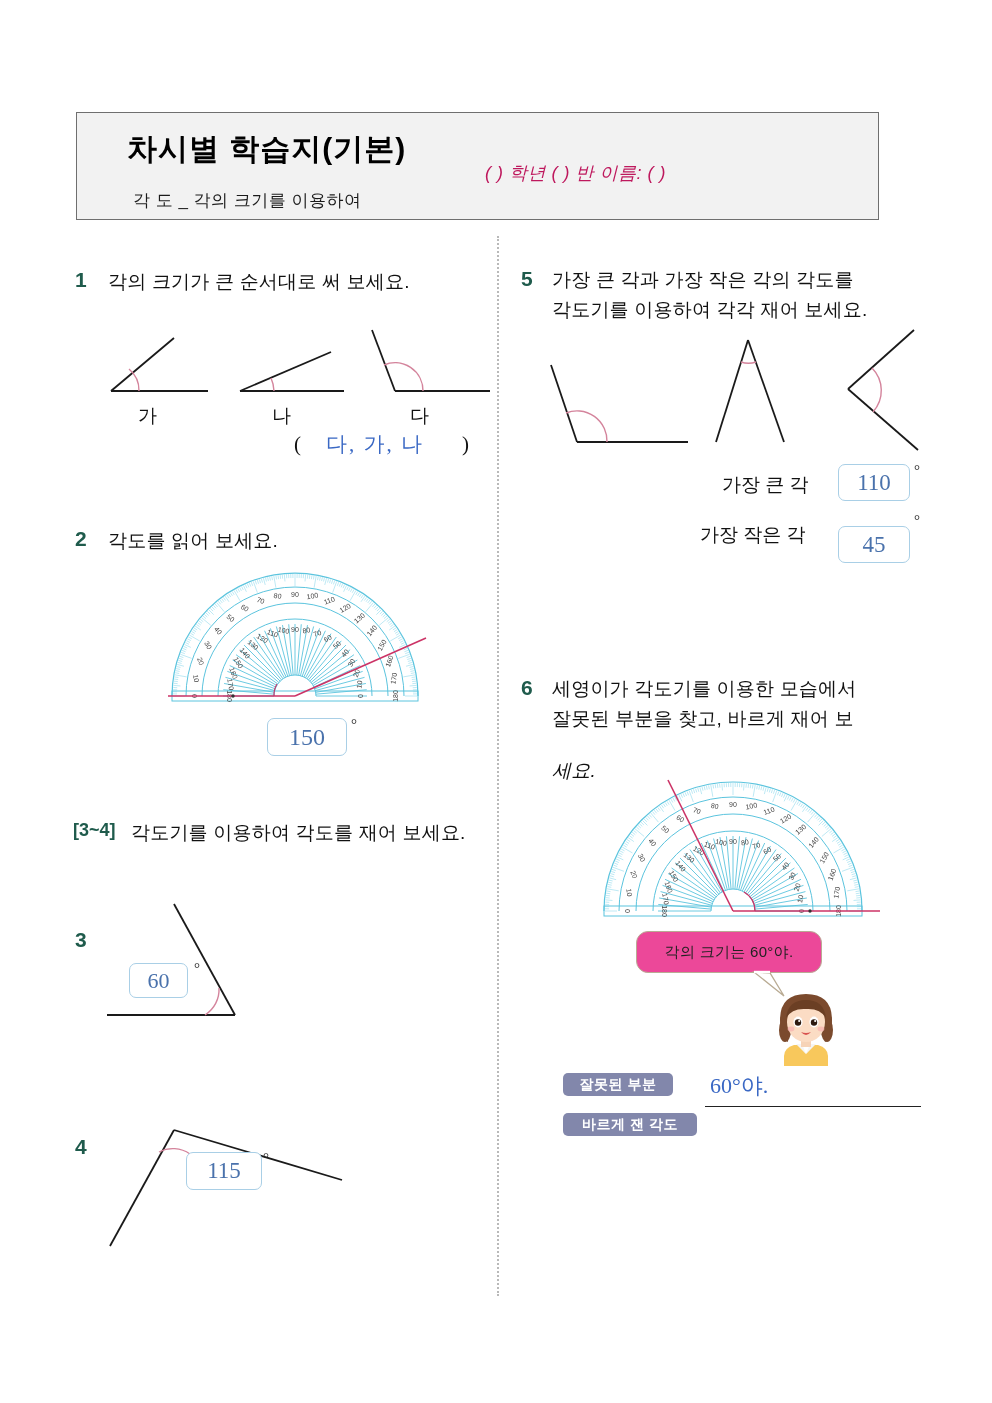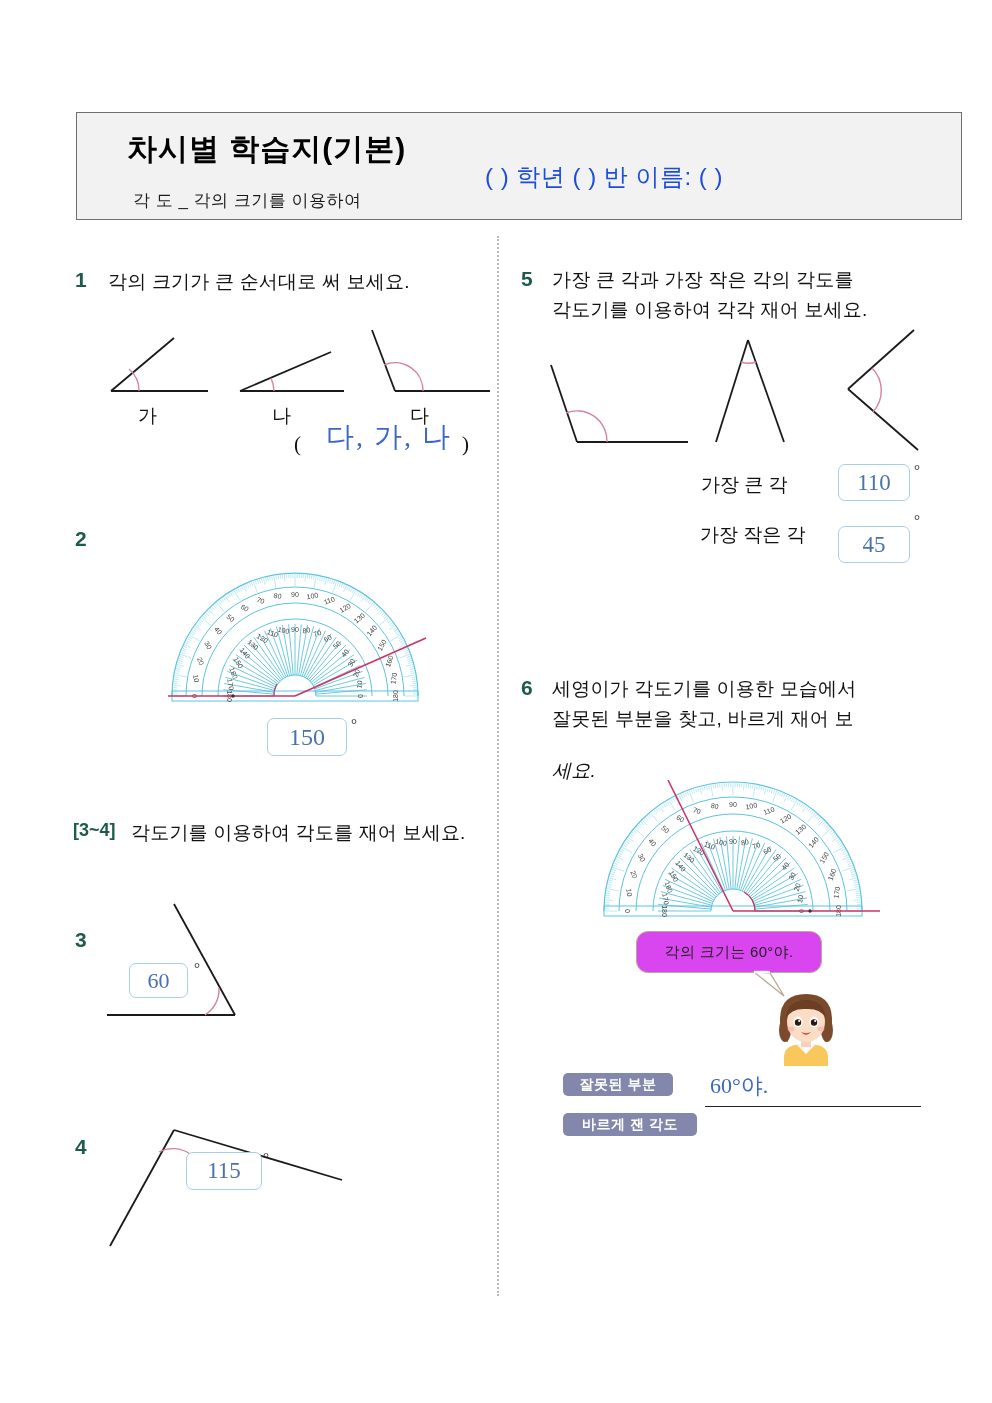--- a/index.html
+++ b/index.html
@@ -18,21 +18,21 @@
   .page {
     position: absolute;
     inset: 0;
   }
 
   
   .header-box {
     position: absolute;
     left: 76px;
     top: 112px;
-    width: 886px;
+    width: 803px;
     height: 108px;
     background: #f2f2f2;
     border: 1.5px solid #6f6f6f;
     box-sizing: border-box;
   }
   .header-title {
     position: absolute;
     left: 50px;
     top: 16px;
     font-size: 30px;
@@ -47,24 +47,25 @@
     top: 76px;
     font-size: 17px;
     color: #1a1a1a;
     letter-spacing: 0.5px;
     white-space: nowrap;
   }
   .header-fields {
     position: absolute;
     left: 408px;
     top: 48px;
-    font-size: 24px;
-    color: #1d4ed8;
+    font-size: 18px;
+    color: #be185d;
     letter-spacing: 0.5px;
     white-space: nowrap;
+    font-style: italic;
   }
 
   
   .divider {
     position: absolute;
     left: 497px;
     top: 236px;
     width: 0;
     height: 1060px;
     border-left: 2px dotted #b9b9b9;
@@ -139,21 +140,21 @@
     position: absolute;
     border-bottom: 1.4px solid #222;
   }
 
   
   .bubble {
     position: absolute;
     box-sizing: border-box;
     border: 1.4px solid #b9ab93;
     border-radius: 12px;
-    background: #d946ef;
+    background: #ec4899;
     font-size: 15px;
     color: #222;
     display: flex;
     align-items: center;
     justify-content: center;
     letter-spacing: 0.3px;
   }
 
   .sentence {
     position: absolute;
@@ -203,24 +204,25 @@
   <div style="position:absolute; left:366px; top:320px;">
     <svg width="130" height="80" viewBox="0 0 130 80">
       <path d="M29,71 L124,71" stroke="#1a1a1a" stroke-width="1.8" fill="none"></path>
       <path d="M29,71 L6,10" stroke="#1a1a1a" stroke-width="1.8" fill="none"></path>
       <path d="M57,71 A28,28 0 0,0 18,45" stroke="#d4849c" stroke-width="1.4" fill="none"></path>
     </svg>
   </div>
   <div class="fig-label" style="left:410px; top:403px;">다</div>
 
   <div class="paren-txt" style="left:294px; top:432px;">(</div>
-  <div class="blue-ans" style="left:326px; top:418px; font-size:28px; letter-spacing:2px;">다, 가, 나</div>
+  <div class="blue-ans" style="left:326px; top:430px; font-size:21px; letter-spacing:2px;">다, 가, 나</div>
   <div class="paren-txt" style="left:462px; top:432px;">)</div>
 
   <div class="qnum" style="left:75px; top:527px;">2</div>
+  <div class="qtext" style="left:108px; top:526px; width:380px;">각도를 읽어 보세요.</div>
 
   <div style="position:absolute; left:150px; top:565px;">
     <svg width="290" height="150" viewBox="0 0 290 150">
       <defs>
         <g id="p2ticks"></g>
       </defs>
 
       <rect x="22" y="126" width="246" height="10" fill="none" stroke="#5bc4de" stroke-width="1"></rect>
 
       <path d="M22,131 A123,123 0 0,1 268,131" fill="none" stroke="#5bc4de" stroke-width="1.2"></path>
@@ -551,21 +553,21 @@
   </div>
 
   <div style="position:absolute; left:838px; top:322px;">
     <svg width="100" height="135" viewBox="0 0 100 135">
       <path d="M10,67 L76,8" stroke="#1a1a1a" stroke-width="1.8" fill="none"></path>
       <path d="M10,67 L80,128" stroke="#1a1a1a" stroke-width="1.8" fill="none"></path>
       <path d="M34,46 A32,32 0 0,1 35,90" fill="none" stroke="#d4849c" stroke-width="1.4"></path>
     </svg>
   </div>
 
-  <div class="fig-label" style="left:701px; top:472px;text-align:center;">가장 큰 각</div>
+  <div class="fig-label" style="left:722px; top:472px;text-align:center;">가장 큰 각</div>
   <div class="ans-box" style="left:838px; top:464px; width:72px; height:37px; font-size:23px;">110</div>
   <div class="deg-mark" style="left:914px; top:462px;">°</div>
 
   <div class="fig-label" style="left:700px; top:522px;">가장 작은 각</div>
   <div class="ans-box" style="left:838px; top:514px; width:72px; height:37px; font-size:23px;margin-top:12px;">45</div>
   <div class="deg-mark" style="left:914px; top:512px;">°</div>
 
   <div class="qnum" style="left:521px; top:676px;">6</div>
   <div class="qtext" style="left:552px; top:674px; width:400px;">세영이가 각도기를 이용한 모습에서</div>
   <div class="qtext" style="left:552px; top:704px; width:400px;">잘못된 부분을 찾고, 바르게 재어 보</div>

